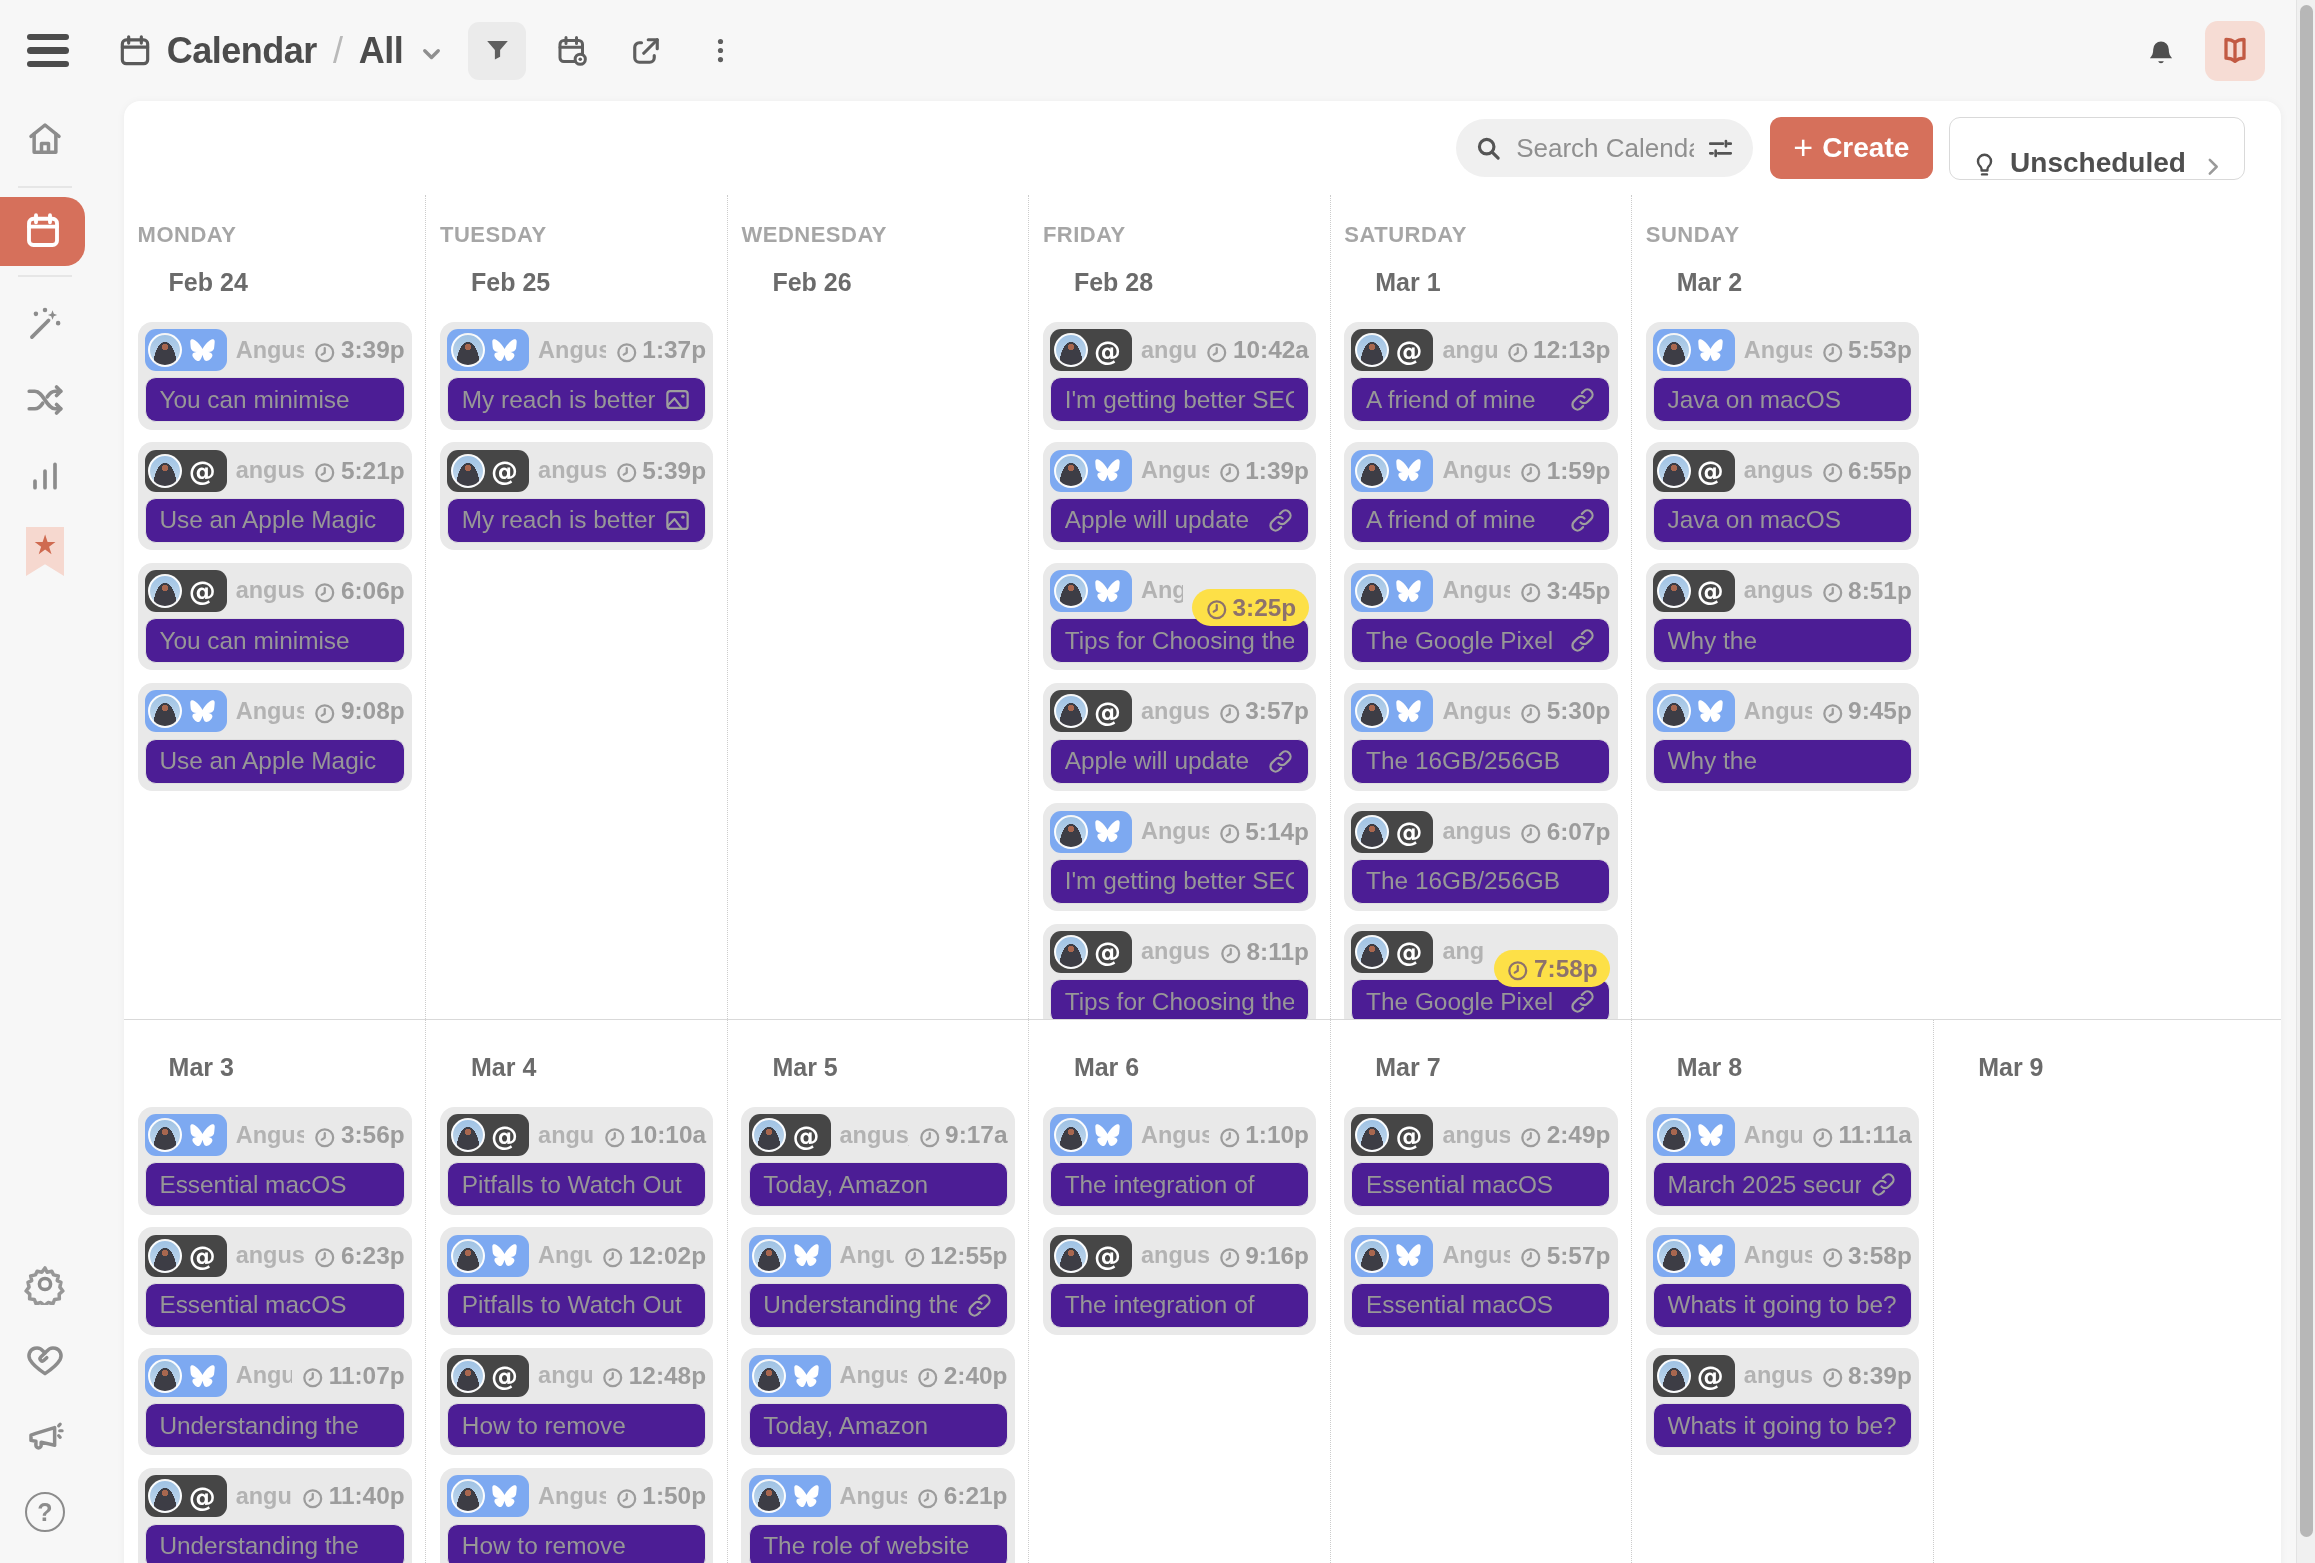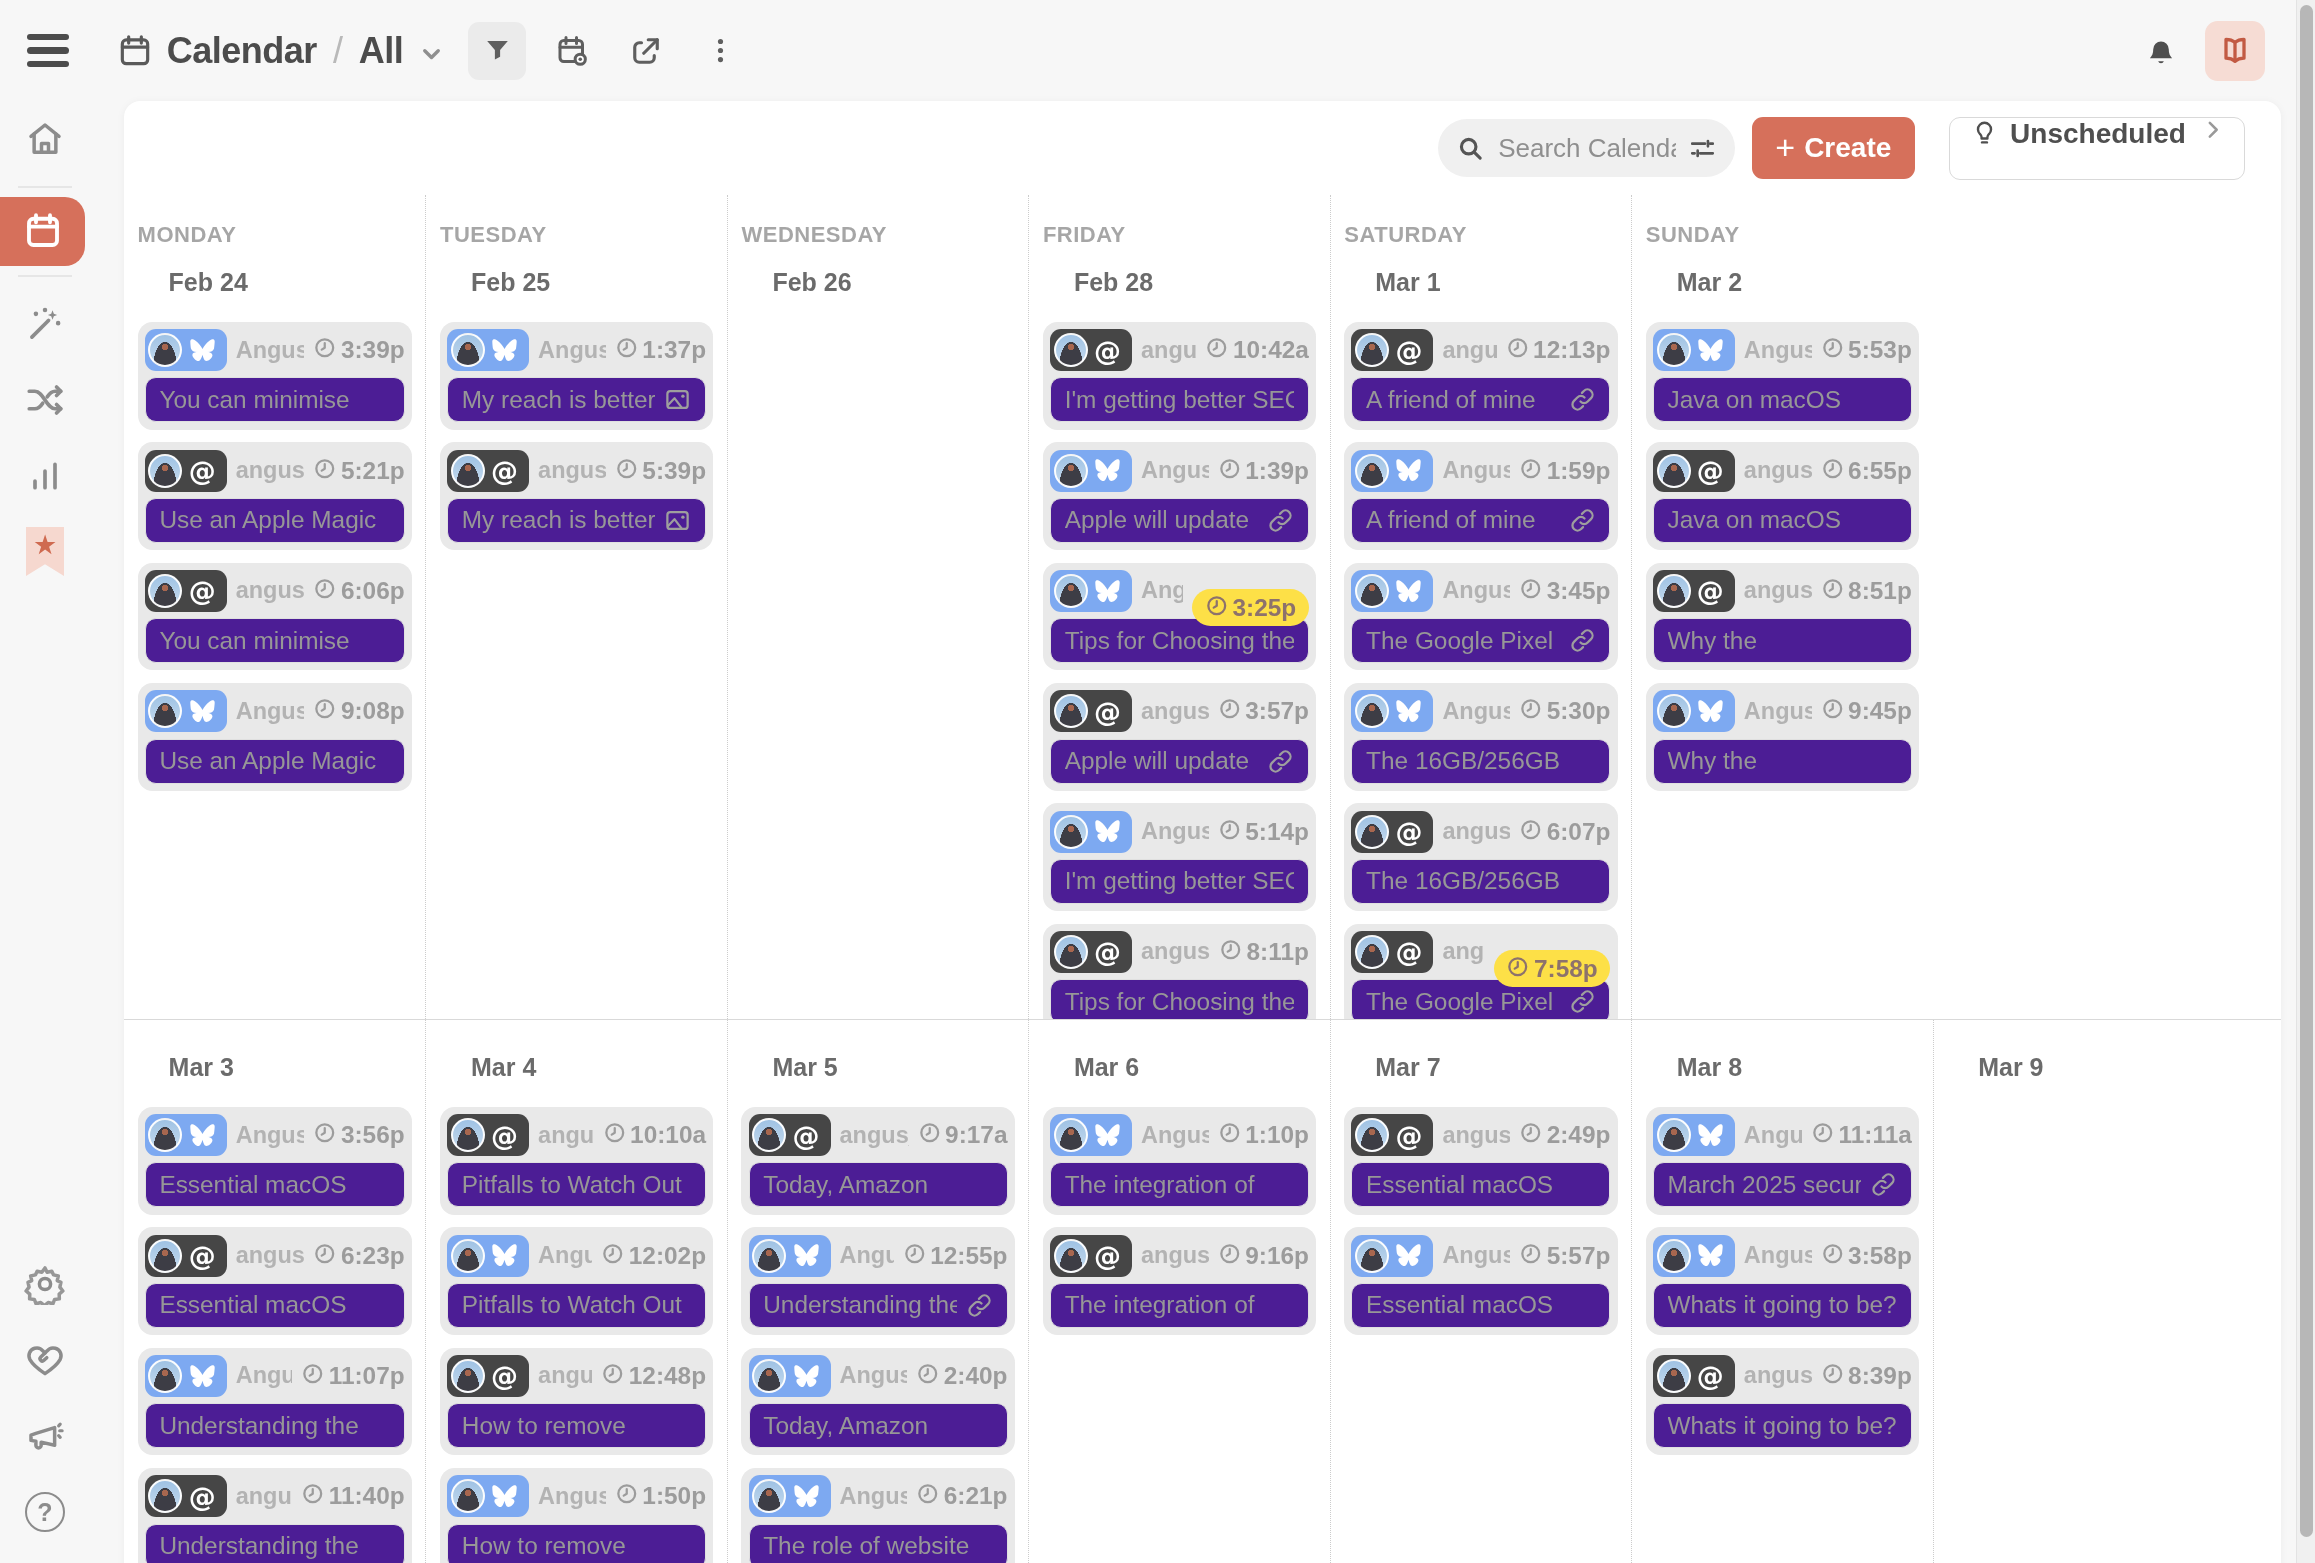--- a/index.html
+++ b/index.html
@@ -48,21 +48,21 @@
   .range-wrap { display:flex; align-items:center; gap:11px; cursor:pointer; }
   .range { font-size:30px; font-weight:800; color:#4f4f4f; letter-spacing:0.2px; }
   .range-chev { color:#4f4f4f; margin-top:3.6px; }
   .today { font-size:28px; color:#9e9e9e; margin-left:11px; cursor:pointer; }
   .tb-cluster { position:absolute; right:36px; top:0; height:94px; display:flex; align-items:center; gap:16.3px; }
   .search-pill { display:flex; align-items:center; gap:12.7px; width:297px; height:58px; border-radius:904px; background:#f0f0f0; padding:0 18px; }
   .search-pill input { flex:1; min-width:0; border:0; outline:0; background:transparent; font-size:26px; color:#6f6f6f; font-family:"Liberation Sans", sans-serif; }
   .search-pill input::placeholder { color:#8f8f8f; }
   .search-icon, .sliders-icon { color:#555555; }
   .create-btn { display:flex; align-items:center; gap:9px; height:62px; padding:0 23.5px; border-radius:11px; background:#d6705b; color:#ffffff; font-size:28px; font-weight:600; cursor:pointer; }
-  .unscheduled-btn { display:flex; align-items:flex-start; gap:11px; height:63px; padding:0 20px; border-radius:11px; background:#ffffff; border:1.8px solid #d9d9d9; color:#4f4f4f; font-size:28px; font-weight:600; cursor:pointer;margin-left:18px; }
+  .unscheduled-btn { display:flex; align-items:flex-end; gap:11px; height:63px; padding:0 20px; border-radius:11px; background:#ffffff; border:1.8px solid #d9d9d9; color:#4f4f4f; font-size:28px; font-weight:600; cursor:pointer; }
   .unsch-chev { color:#9a9a9a; margin-left:3.6px; }
 
   
   .grid { position:relative; }
   .week-row { display:grid; grid-template-columns:repeat(7,1fr); padding-right:47px; }
   .week-row.first { height:824px; }
   .week-row.second { border-top:1.8px solid #d9d9d9; height:724px; }
   .day-cell { border-left:1.8px dotted #cccccc; padding:0 13.6px; overflow:hidden; }
   .day-cell:first-child { border-left:none; }
   .wk-label { margin-top:27px; font-size:22px; font-weight:700; color:#a6a6a6; letter-spacing:0.5px; }
@@ -78,21 +78,21 @@
   .pill.threads { background:#464646; }
   .avatar { width:34px; height:34px; border-radius:50%; border:2.3px solid rgba(255,255,255,0.95); flex:0 0 auto;
     background:
       radial-gradient(circle at 50% 40%, #a8674f 0 14%, transparent 15%),
       radial-gradient(ellipse at 50% 108%, #3d3d45 0 55%, transparent 56%),
       linear-gradient(180deg,#9fc2e4 0%,#c6dbee 100%);
   }
   .ic-butterfly { width:27px; height:24.4px; }
   .threads-glyph { color:#ffffff; font-size:27px; font-weight:700; font-family:"DejaVu Sans", sans-serif; line-height:1; }
   .acct { font-size:23.5px; font-weight:700; color:#b3b3b3; white-space:nowrap; overflow:hidden; }
-  .time { margin-left:auto; display:flex; align-items:flex-start; gap:4px; font-size:24.4px; font-weight:700; color:#9c9c9c; white-space:nowrap; flex:0 0 auto; }
+  .time { margin-left:auto; display:flex; align-items:flex-end; gap:4px; font-size:24.4px; font-weight:700; color:#9c9c9c; white-space:nowrap; flex:0 0 auto; }
   .time.late { background:#fde047; color:#8d726c; border-radius:904px; padding:4.5px 12.7px;margin-top:34px; }
   .ic-clock { width:23.5px; height:23.5px; }
   .post-body { display:flex; align-items:center; gap:9px; background:#4c1d95; border:1.8px solid #e0e0e0; border-radius:11px; padding:8.1px 13.6px; height:45px; }
   .post-text { font-size:24.4px; color:#979797; white-space:nowrap; overflow:hidden; flex:1; }
   .ic-att { width:27px; height:27px; color:#9e9e9e; flex:0 0 auto; }
   .page-scroll-track { position:absolute; right:0; top:0; width:20px; height:1563px; background:#f0f0f0; border-left:0.9px solid #e3e3e3; }
   .page-scroll-thumb { position:absolute; right:2.7px; top:5.4px; width:13.6px; height:1532px; border-radius:7.2px; background:#b7b7b7; }
 </style>
 </head>
 <body>

